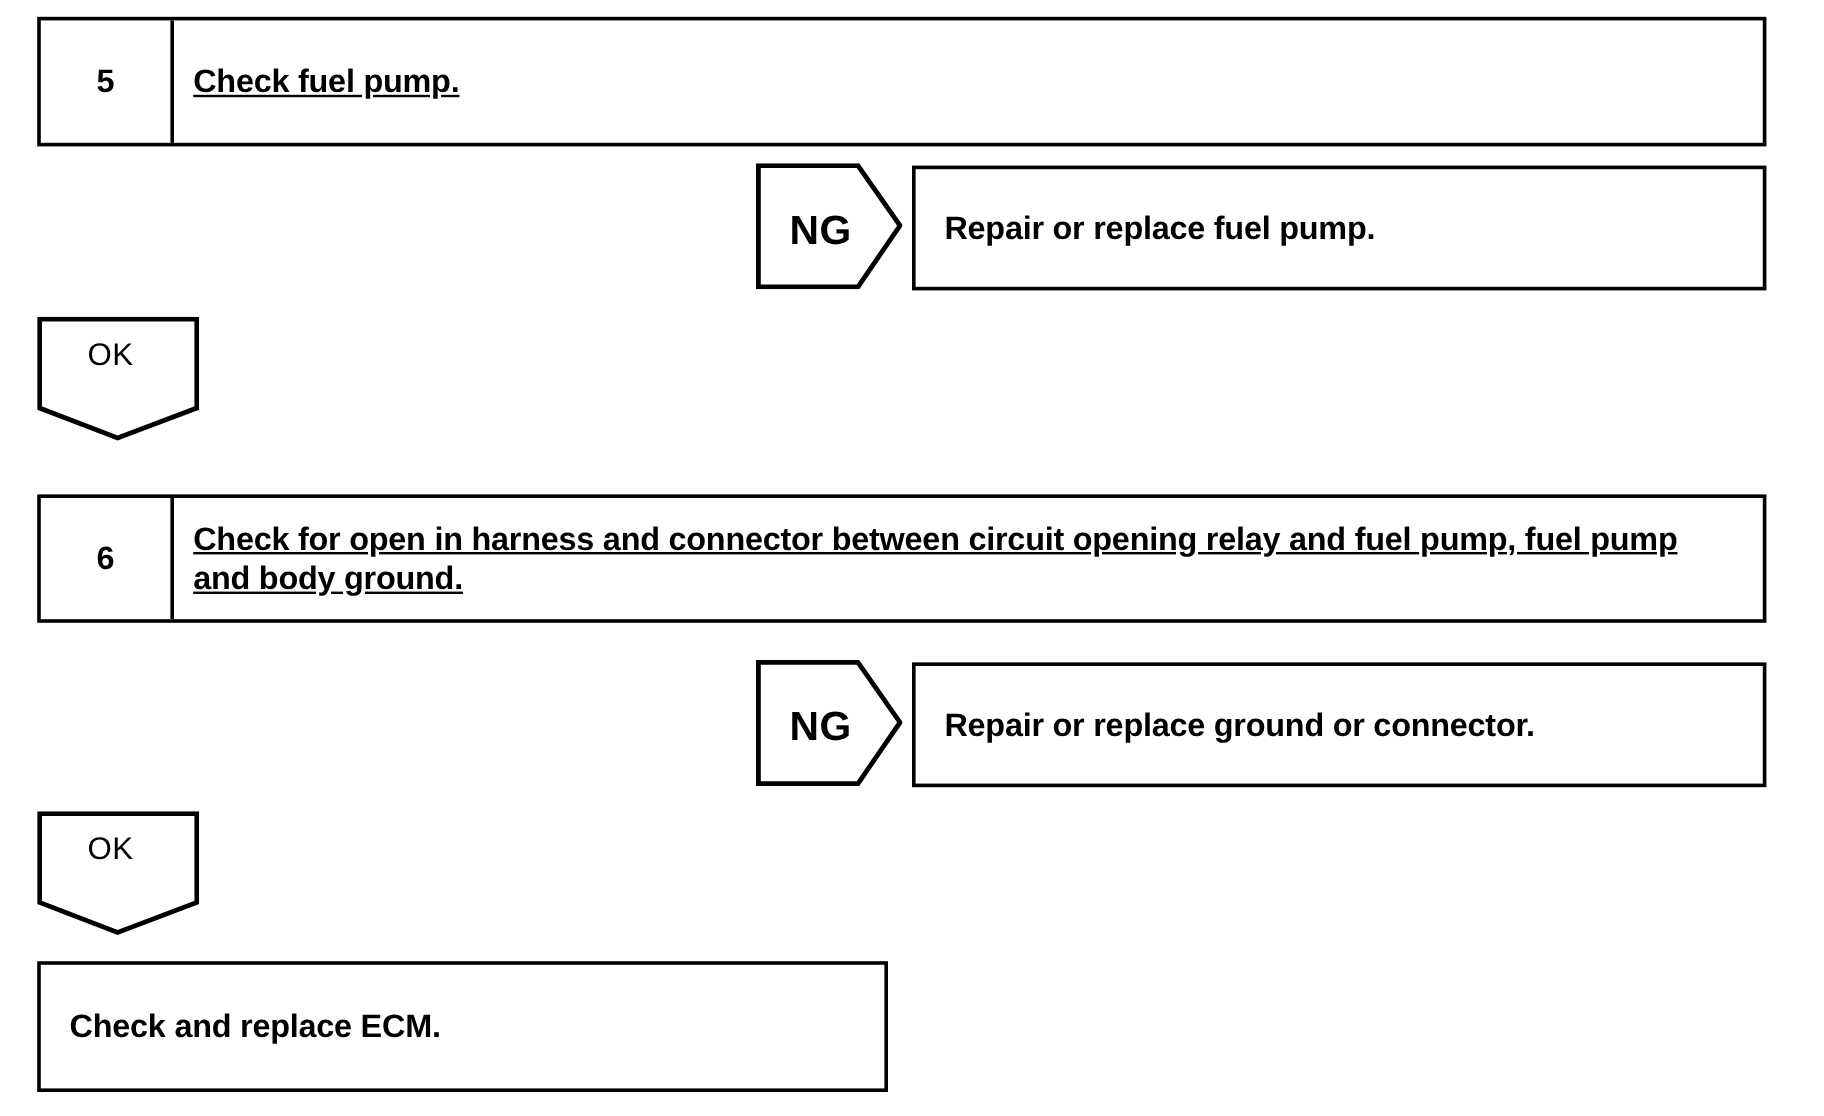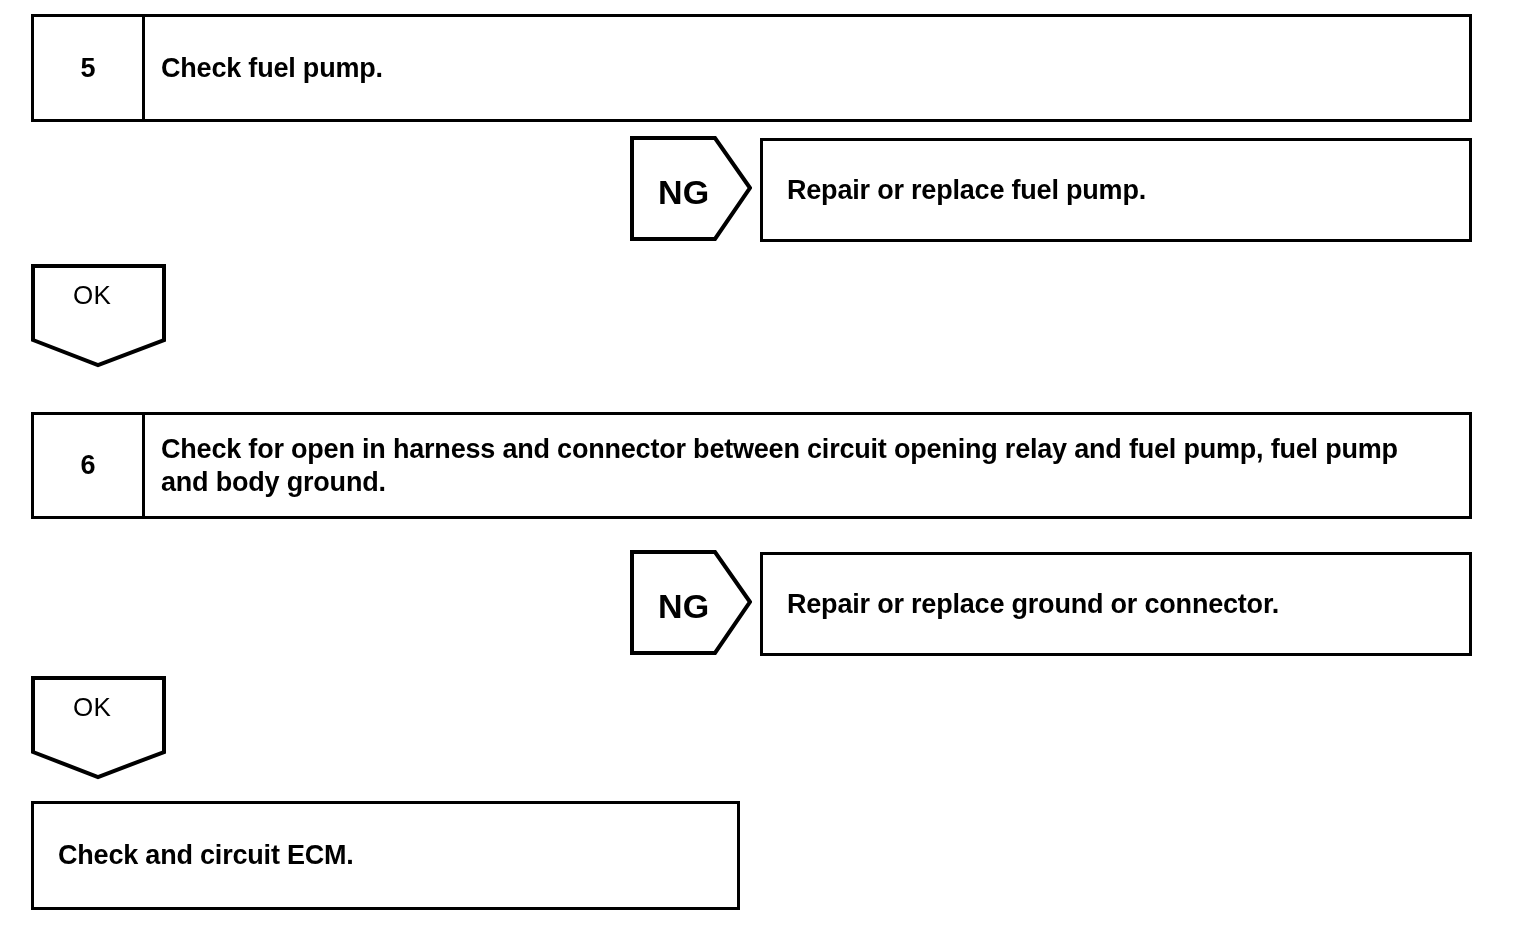--- a/index.html
+++ b/index.html
@@ -44,20 +44,21 @@
   .step-text {
     flex: 1 1 auto;
     display: flex;
     align-items: center;
     padding-left: 16px;
     padding-right: 24px;
     font-weight: bold;
     font-size: 27px;
     line-height: 1.22;
     letter-spacing: -0.2px;
+    text-decoration: underline;
   }
 
   
   .result-box {
     position: absolute;
     box-sizing: border-box;
     border: 3px solid #000000;
     background: #ffffff;
     display: flex;
     align-items: center;
@@ -150,16 +151,16 @@
   </div>
 
   <div class="ok-tag" style="left:31px; top:676px;">
     <svg width="135" height="104" viewBox="0 0 135 104" aria-hidden="true">
       <polygon points="2,2 133,2 133,76 67,101 2,76" fill="#ffffff" stroke="#000000" stroke-width="4" stroke-linejoin="miter"></polygon>
     </svg>
     <span class="ok-label">OK</span>
   </div>
 
   <div class="result-box" style="left:31px; top:801px; width:709px; height:109px;">
-    <span>Check and circuit ECM.</span>
+    <span>Check and replace ECM.</span>
   </div>
 
 </div>
 
 </body></html>

